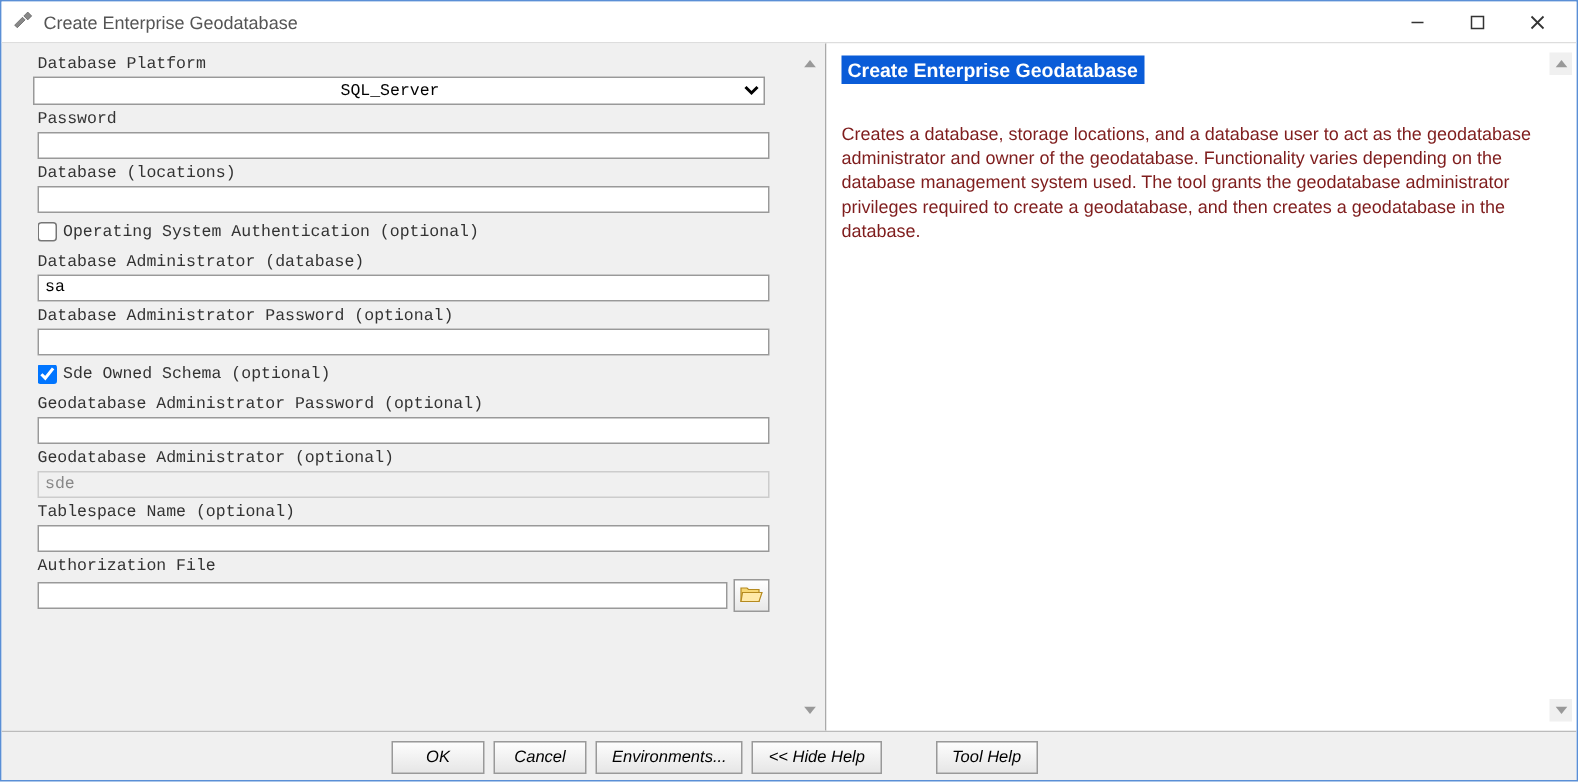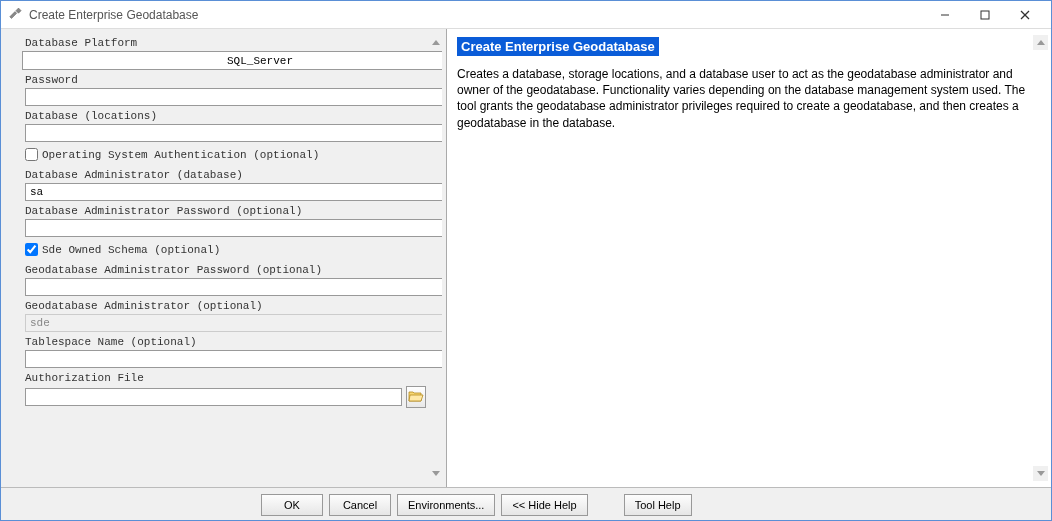--- a/index.html
+++ b/index.html
@@ -40,21 +40,21 @@
       color: #333;
       font-size: 13px;
       cursor: pointer;
     }
 
     .content {
       display: flex;
       height: 458px;
     }
     .left-panel {
-      width: 446px;
+      width: 550px;
       background: #f0f0f0;
       border-right: 1px solid #aaa;
       position: relative;
       padding: 6px 4px 6px 16px;
       overflow: hidden;
     }
     .right-panel {
       flex: 1;
       background: #fff;
       padding: 8px 10px;
@@ -158,42 +158,44 @@
       background: #0a5cd8;
       color: #fff;
       font-weight: bold;
       font-size: 13px;
       padding: 2px 4px;
       display: inline-block;
       margin-bottom: 10px;
     }
     .help-text {
       font-size: 12px;
-      color: #000000;
+      color: #7f1d1d;
       line-height: 1.35;
+      margin-top: 15px;
     }
 
     .button-bar {
       height: 34px;
       border-top: 1px solid #bbb;
       background: #f0f0f0;
       display: flex;
       align-items: center;
       padding: 0 8px;
     }
     .button-bar .spacer-left { width: 252px; }
     .btn {
       height: 22px;
       min-width: 62px;
       padding: 0 10px;
       border: 1px solid #999;
       background: linear-gradient(#fdfdfd, #e6e6e6);
       font-size: 11px;
       cursor: pointer;
       margin-right: 6px;
+      font-style: italic;
     }
     .btn-gap { width: 30px; }
   </style>
 </head>
 <body>
 
 <div class="titlebar">
   <span class="icon">
     <svg width="14" height="14" viewBox="0 0 16 16">
         <path d="M2 10 L8 4 L10 6 L4 12 Z M9 3 L12 0 L15 3 L12 6 Z" fill="#888" stroke="#555" stroke-width="0.5"></path>

